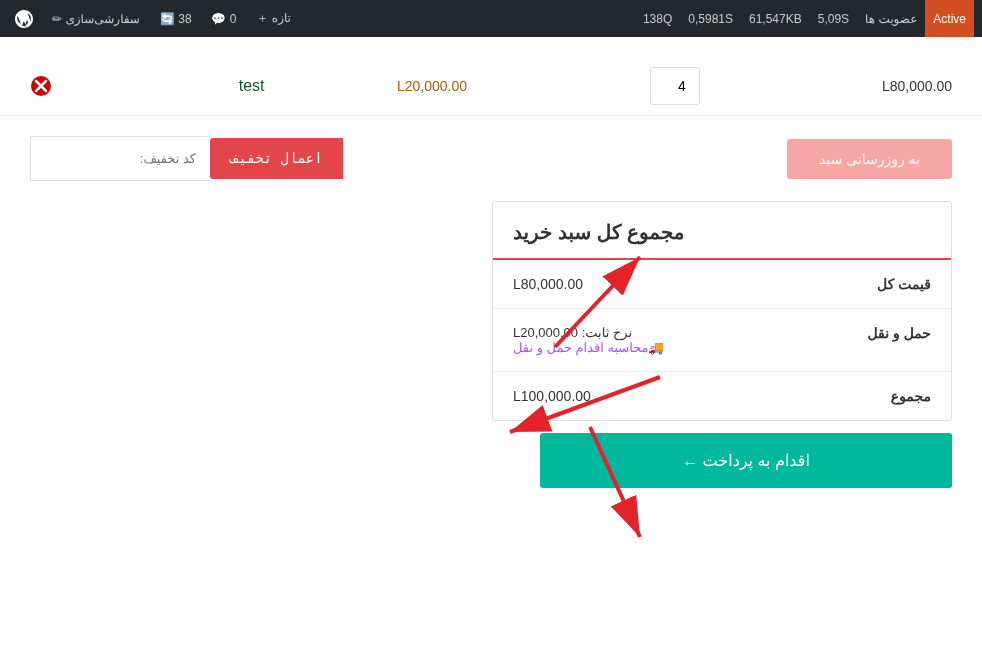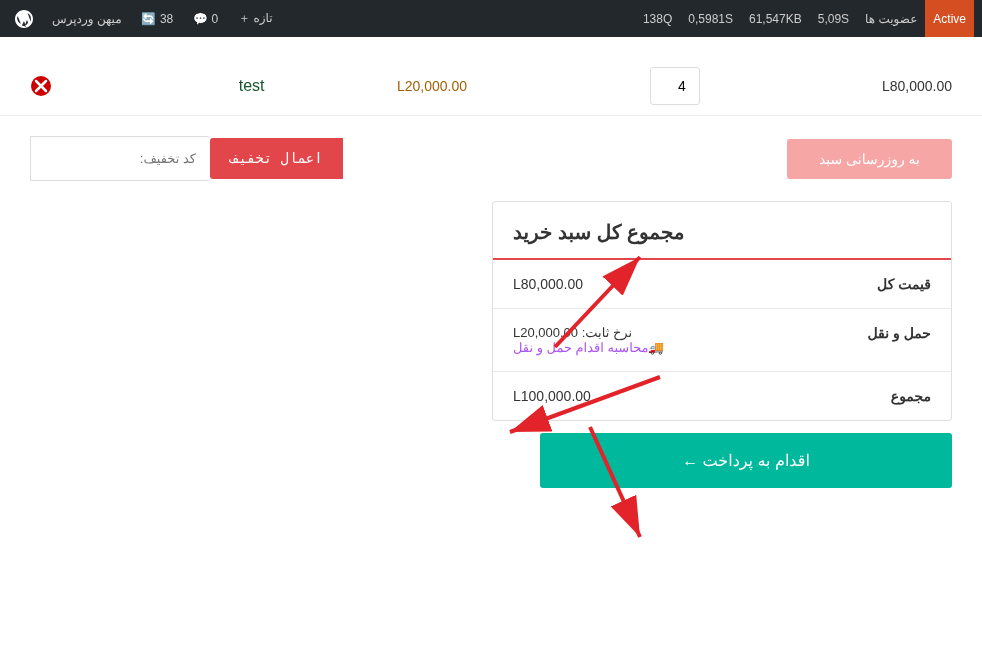--- a/index.html
+++ b/index.html
@@ -251,21 +251,21 @@
     <div class="admin-bar-item">عضویت ها</div>
     <div class="admin-bar-item">5,09S</div>
     <div class="admin-bar-item">61,547KB</div>
     <div class="admin-bar-item">0,5981S</div>
     <div class="admin-bar-item">138Q</div>
   </div>
   <div class="admin-bar-right">
     <div class="admin-bar-item">تازه ＋</div>
     <div class="admin-bar-item">0 💬</div>
     <div class="admin-bar-item">38 🔄</div>
-    <div class="admin-bar-item">میهن وردپرس</div>
+    <div class="admin-bar-item">سفارشی‌سازی ✏</div>
     <div class="admin-bar-item wp-icon">
       <svg width="20" height="20" viewBox="0 0 20 20" fill="#fff" xmlns="http://www.w3.org/2000/svg">
         <path d="M10 1C5.03 1 1 5.03 1 10s4.03 9 9 9 9-4.03 9-9-4.03-9-9-9zm-6.9 9c0-1.07.22-2.09.6-3.02L6.93 15A6.9 6.9 0 013.1 10zm6.9 6.9a6.9 6.9 0 01-2.08-.32L9.98 12l2.08 5.68A6.9 6.9 0 0110 16.9zm.9-.12l2.07-5.98 1.07 2.87A6.9 6.9 0 0110.9 16.78zm5.7-4.2l-2.92-8.49A6.9 6.9 0 0116.9 10a6.9 6.9 0 01-.3 2.58z"></path>
       </svg>
     </div>
   </div>
 </div>
 
 <div class="page-wrapper">
 

